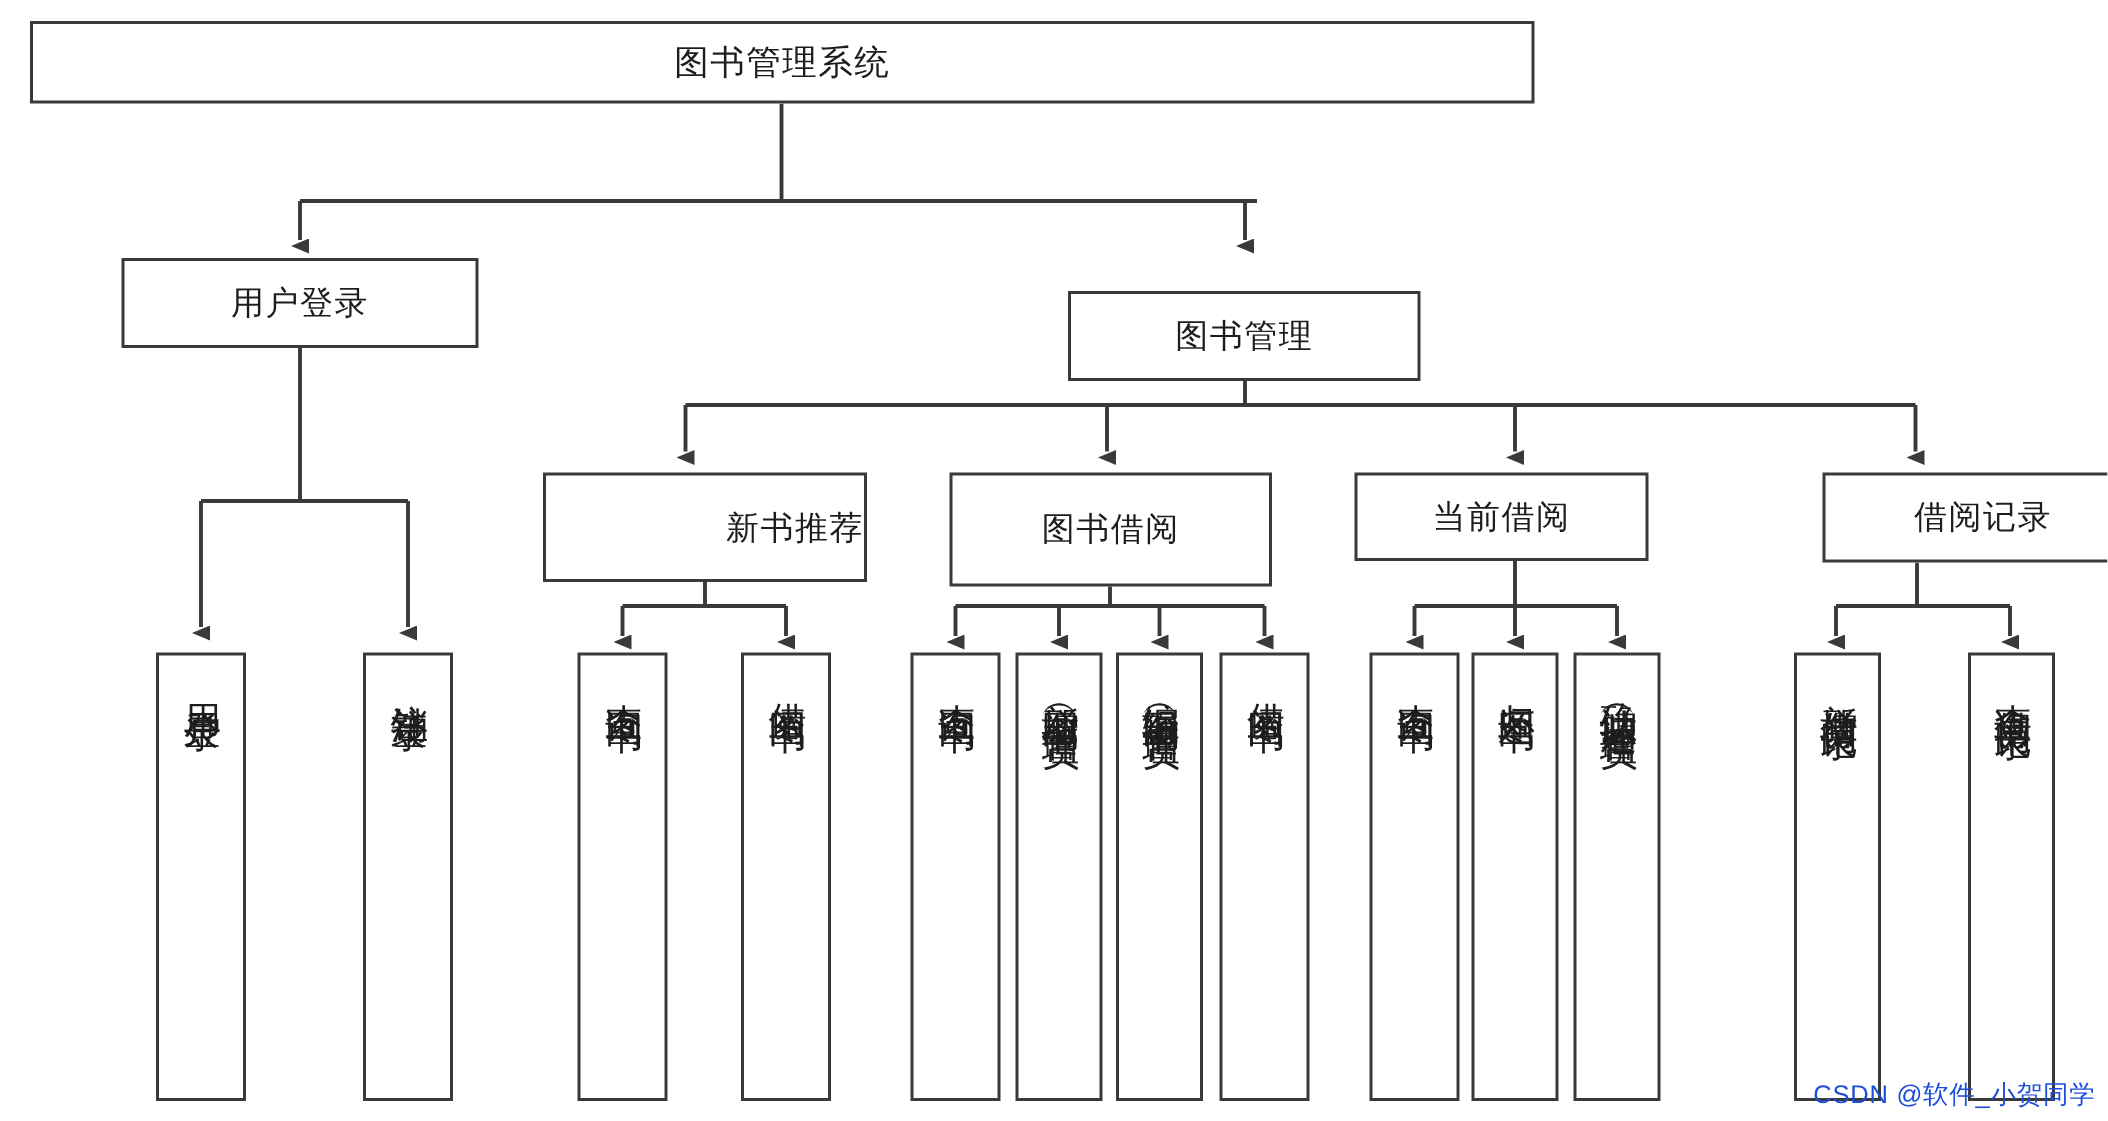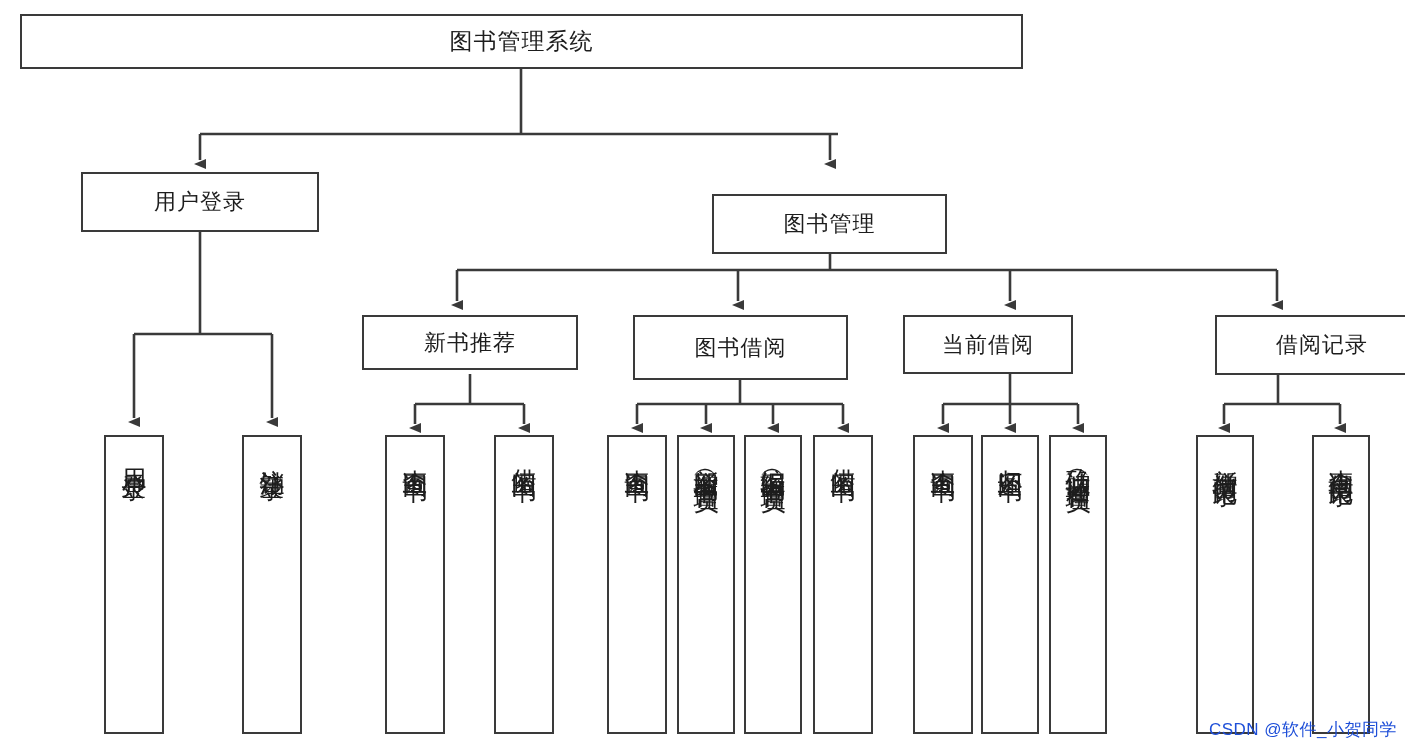--- a/index.html
+++ b/index.html
@@ -138,29 +138,29 @@
   </div>
 
   <div class="node h lvl2" style="left:81px; top:172px; width:238px; height:60px;">
     <span class="label">用户登录</span>
   </div>
 
   <div class="node h lvl2" style="left:712px; top:172px; width:235px; height:60px;margin-top:22px;">
     <span class="label">图书管理</span>
   </div>
 
-  <div class="node h lvl2" style="left:362px; top:315px; width:216px; height:55px;">
+  <div class="node h lvl2" style="left:362px; top:315px; width:216px; height:73px;justify-content:flex-end;">
     <span class="label">新书推荐</span>
   </div>
 
-  <div class="node h lvl2" style="left:633px; top:315px; width:215px; height:65px;">
+  <div class="node h lvl2" style="left:633px; top:315px; width:215px; height:76px;">
     <span class="label">图书借阅</span>
   </div>
 
-  <div class="node h lvl2" style="left:903px; top:315px; width:170px; height:59px;">
+  <div class="node h lvl2" style="left:903px; top:315px; width:196px; height:59px;">
     <span class="label">当前借阅</span>
   </div>
 
   <div class="node h lvl2" style="left:1171px; top:315px; width:214px; height:60px;margin-left:44px;">
     <span class="label">借阅记录</span>
   </div>
 
   <div class="node v" style="left:104px; top:435px; width:60px; height:299px;">
     <span class="label">用户登录</span>
   </div>

